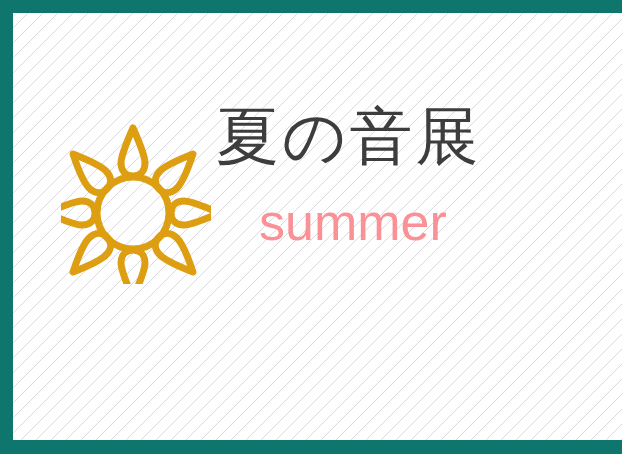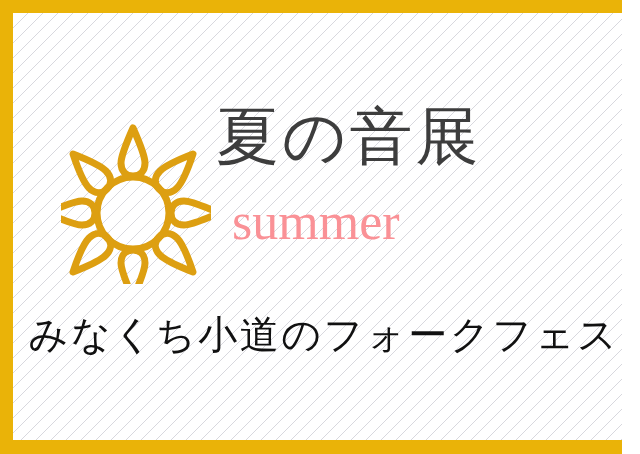--- a/index.html
+++ b/index.html
@@ -12,21 +12,21 @@
     height: 454px;
     font-family: "Liberation Serif", serif;
     overflow: hidden;
   }
 
   
   #poster {
     position: relative;
     width: 622px;
     height: 454px;
-    background: #eab308;           
+    background: #0f766e;           
     box-sizing: border-box;
     overflow: hidden;
   }
 
   
   #canvas {
     position: absolute;
     left: 13px;
     top: 13px;
     width: 614px;
@@ -61,23 +61,23 @@
     font-size: 63px;
     line-height: 1;
     color: #3d3d3d;
     letter-spacing: 3px;
     white-space: nowrap;
   }
 
   
   #summer {
     position: absolute;
-    left: 219px;
+    left: 246px;
     top: 183px;
-    font-family: Liberation Serif, serif;
+    font-family: Liberation Sans, sans-serif;
     font-size: 52px;
     line-height: 1;
     color: #fa9196;
     letter-spacing: 0px;
     white-space: nowrap;
   }
 
   
   #musicfes {
     position: absolute;
@@ -134,16 +134,15 @@
 
         <path d="M12 38 C 18 56 23 67 28 72 C 34 78 41 78 46 73 C 51 68 51 61 45 55 C 40 50 30 45 12 38 Z"></path>
       </svg>
     </div>
 
     <div id="title-ja">夏の音展</div>
 
     <div id="summer">summer</div>
 
 
-    <div id="subtitle-ja">みなくち小道のフォークフェス</div>
 
   </div>
 </div>
 
 </body></html>

